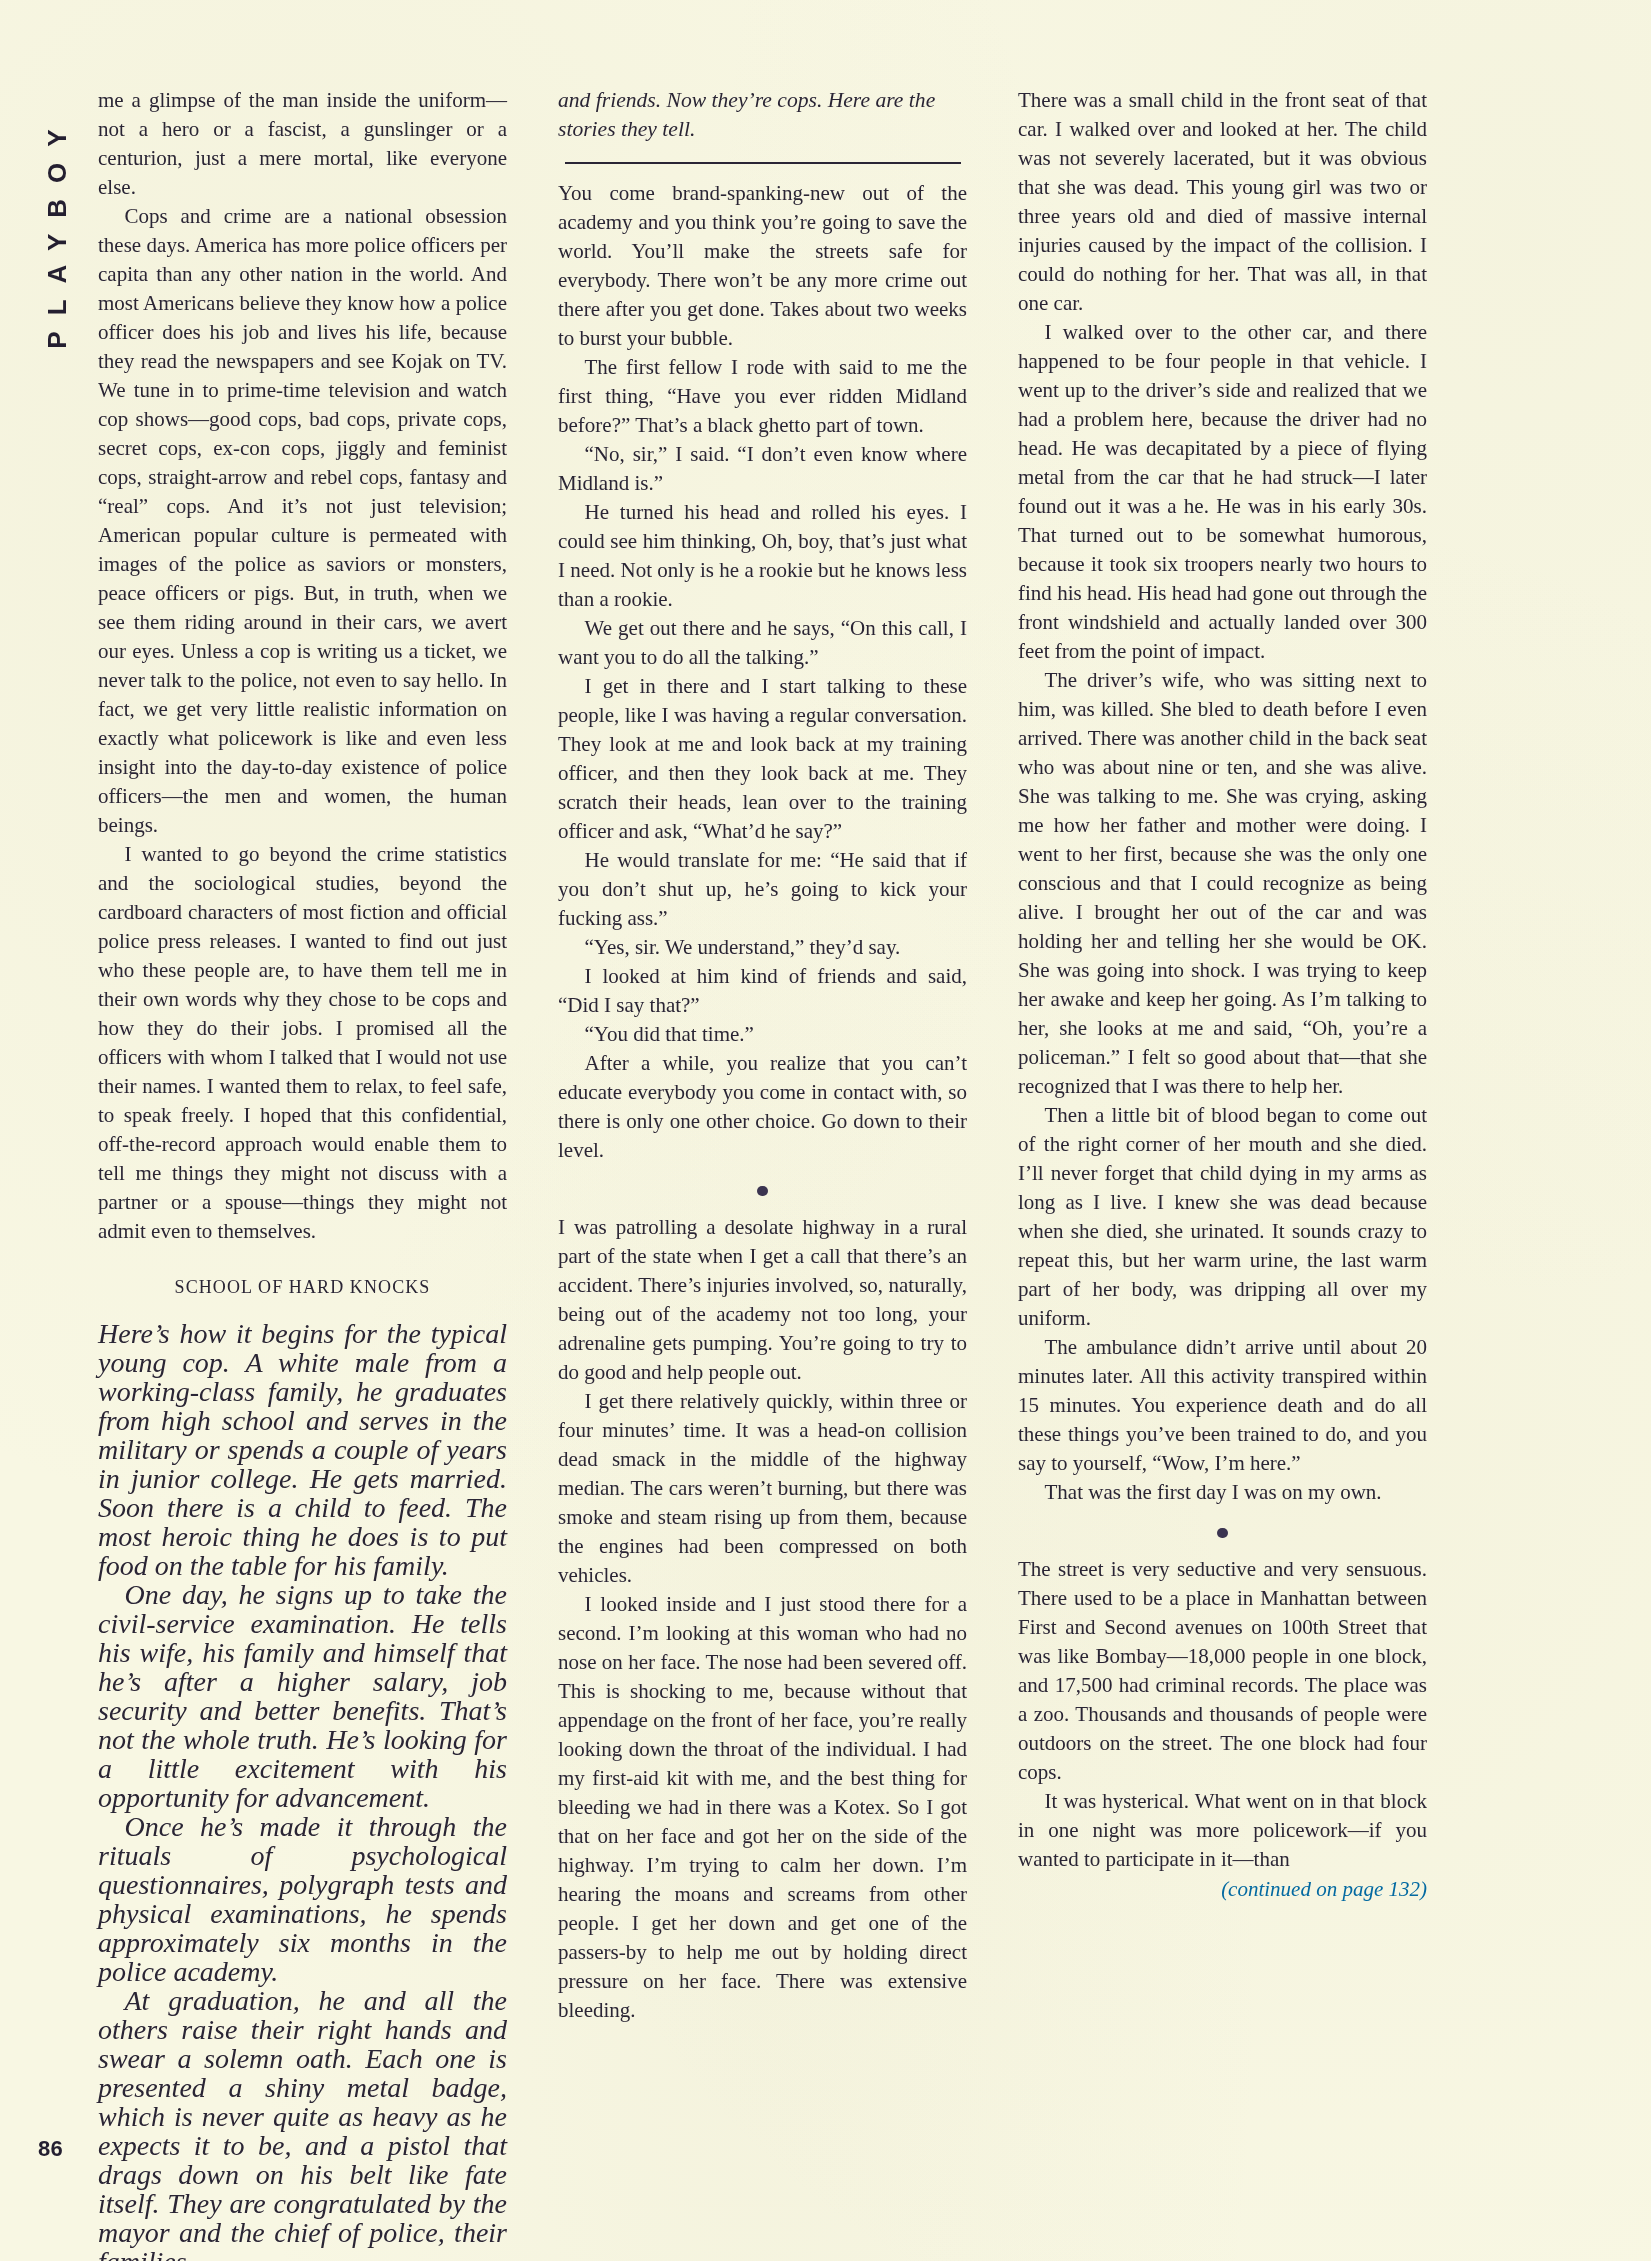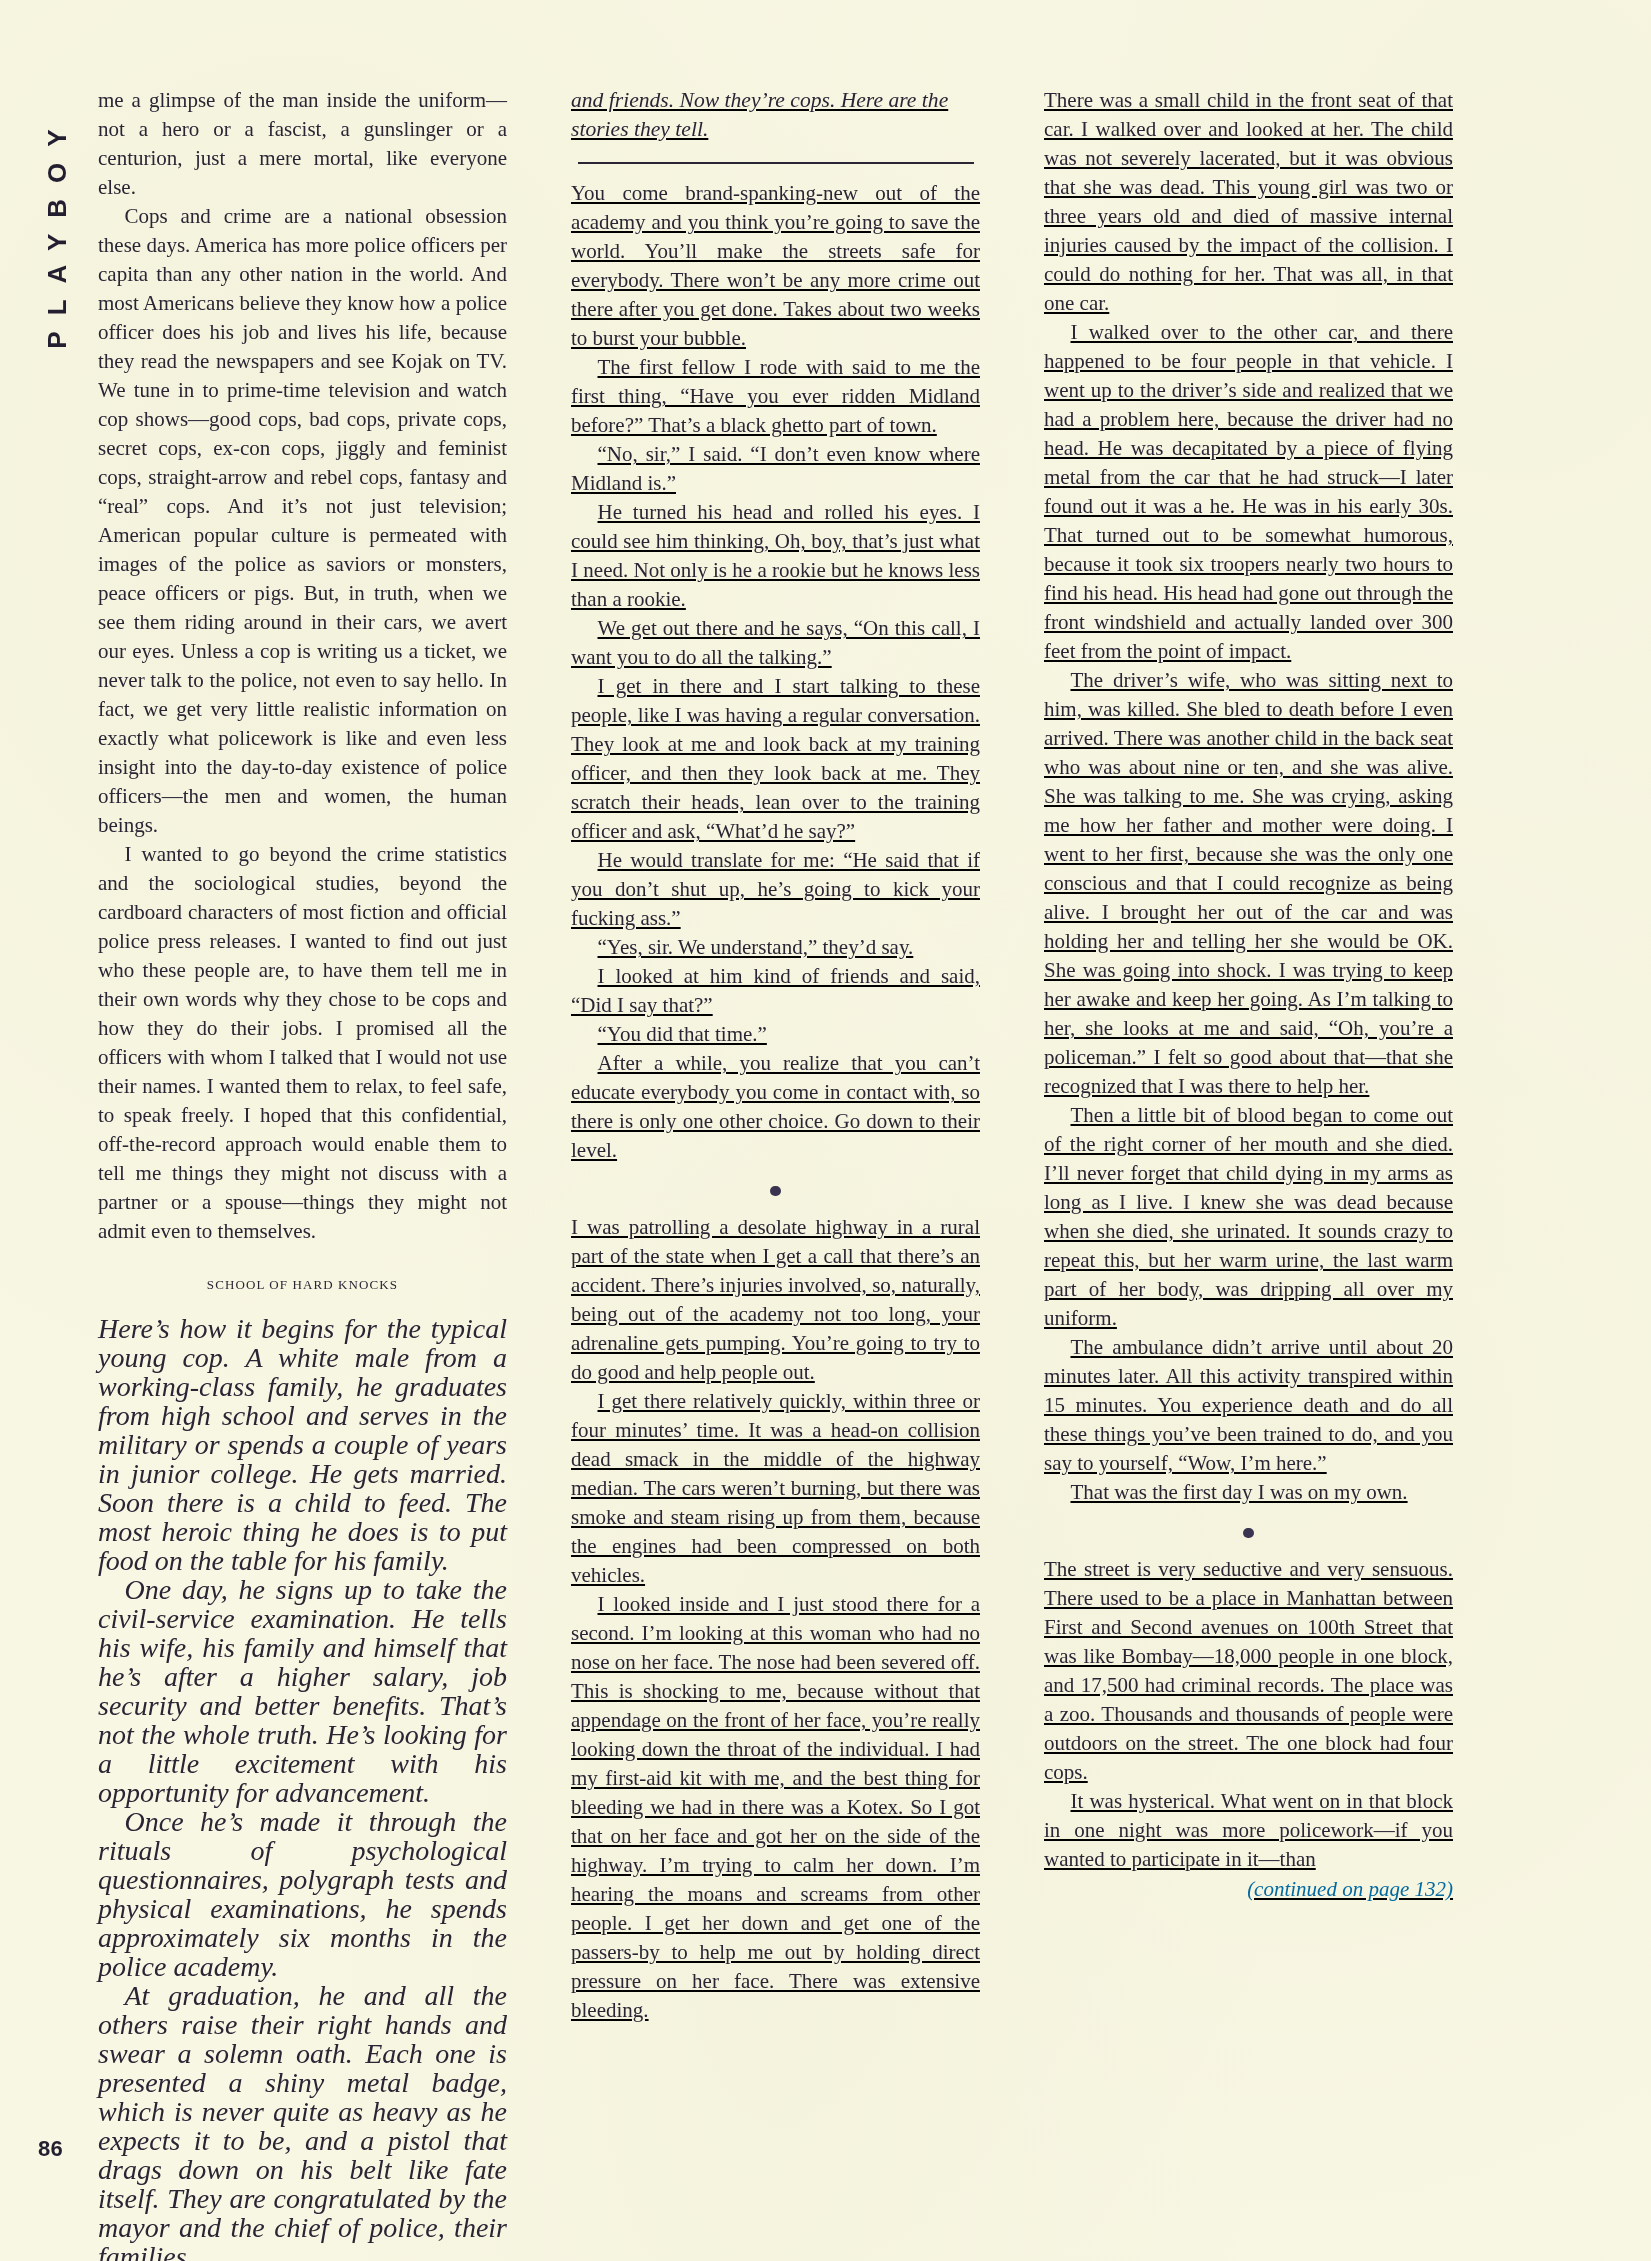--- a/index.html
+++ b/index.html
@@ -60,21 +60,21 @@
     width: 1452px;
     height: 2070px;
     display: flex;
     gap: 1px;
   }
   .col {
     width: 409px;
     box-sizing: border-box;
     position: relative;
   }
-  .col + .col { margin-left: 63px; text-decoration: underline; }
+  .col + .col { margin-left: 50px; }
 
   p.body {
     margin: 0;
     font-size: 21px;
     line-height: 29px;
     text-align: justify;
     text-justify: inter-word;
     color: #2a2535;
     text-indent: 26.5px;
     hyphens: none;
@@ -101,21 +101,21 @@
   }
 
   .rule {
     height: 0;
     border-top: 2.1px solid #2a2535;
     margin: 18px 5.6px 15.4px 7px;
   }
 
   .section-head {
     font-family: "Liberation Serif", "DejaVu Serif", serif;
-    font-size: 13px;
+    font-size: 18px;
     letter-spacing: 1.1px;
     text-align: center;
     color: #2a2535;
     margin: 31px 0 21px 0;
     white-space: nowrap;
   }
 
   .bullet-sep {
     text-align: center;
     color: #2a2535;

